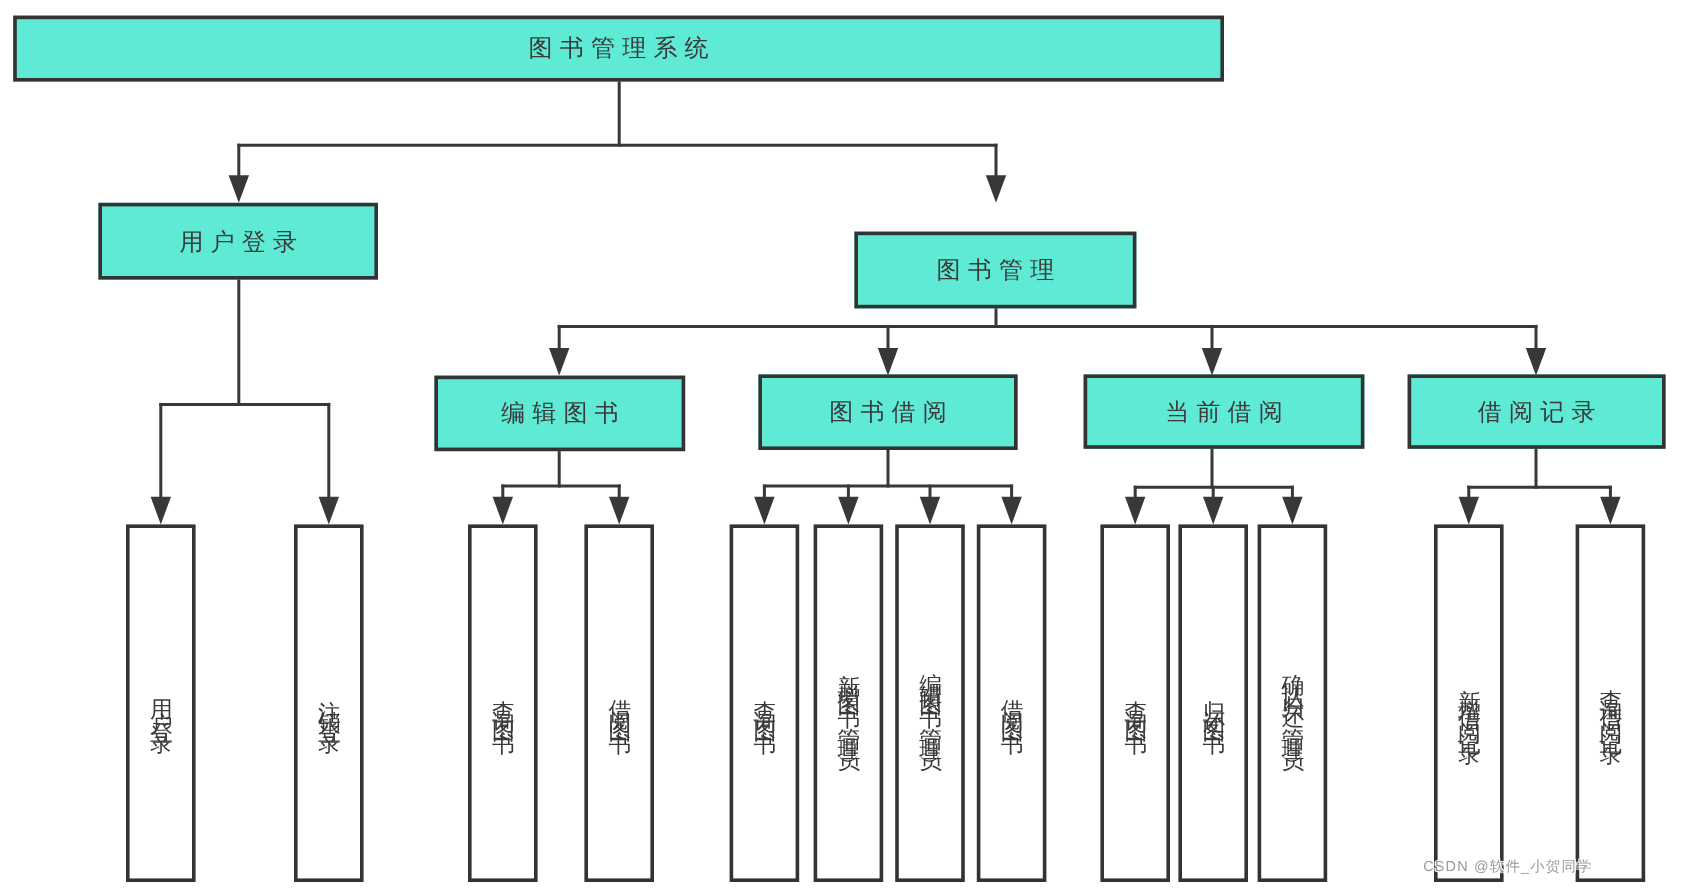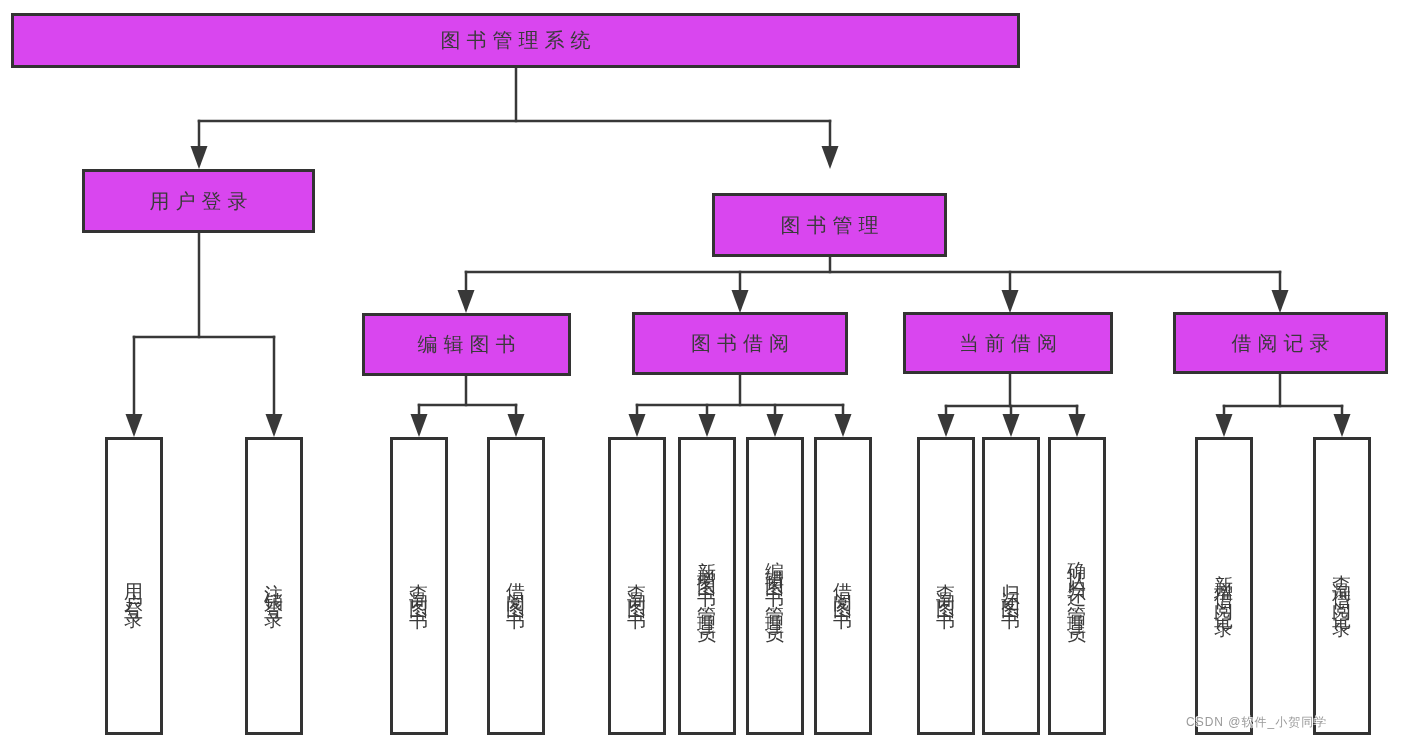--- a/index.html
+++ b/index.html
@@ -11,21 +11,21 @@
     font-family: "Liberation Sans", sans-serif;
     overflow: hidden;
   }
   .wires { position: absolute; left: 0; top: 0; width: 1405px; height: 747px; }
   .cl { stroke: #383838; stroke-width: 2.5; stroke-linecap: square; }
   .ar { fill: #383838; stroke: none; }
   .hbox {
     position: absolute;
     box-sizing: border-box;
     border: 3px solid #333333;
-    background: #d946ef;
+    background: #5eead4;
     display: flex;
     align-items: center;
     justify-content: center;
   }
   .hbox .label {
     font-size: 20px;
     letter-spacing: 6px;
     text-indent: 6px;
     color: #3a3a3a;
     white-space: nowrap;
@@ -139,21 +139,21 @@
   <div class="hbox" style="left:712px;top:169px;width:235px;height:64px;margin-top:24px;">
     <span class="label">图书管理</span>
   </div>
 
   <div class="hbox" style="left:362px;top:313px;width:209px;height:63px;">
     <span class="label">编辑图书</span>
   </div>
   <div class="hbox" style="left:632px;top:312px;width:216px;height:63px;">
     <span class="label">图书借阅</span>
   </div>
-  <div class="hbox" style="left:903px;top:312px;width:210px;height:62px;">
+  <div class="hbox" style="left:903px;top:312px;width:234px;height:62px;">
     <span class="label">当前借阅</span>
   </div>
   <div class="hbox" style="left:1173px;top:312px;width:215px;height:62px;">
     <span class="label">借阅记录</span>
   </div>
 
   <div class="vbox" style="left:105px;top:437px;">
     <span class="vtext">用户登录</span>
   </div>
   <div class="vbox" style="left:245px;top:437px;">

